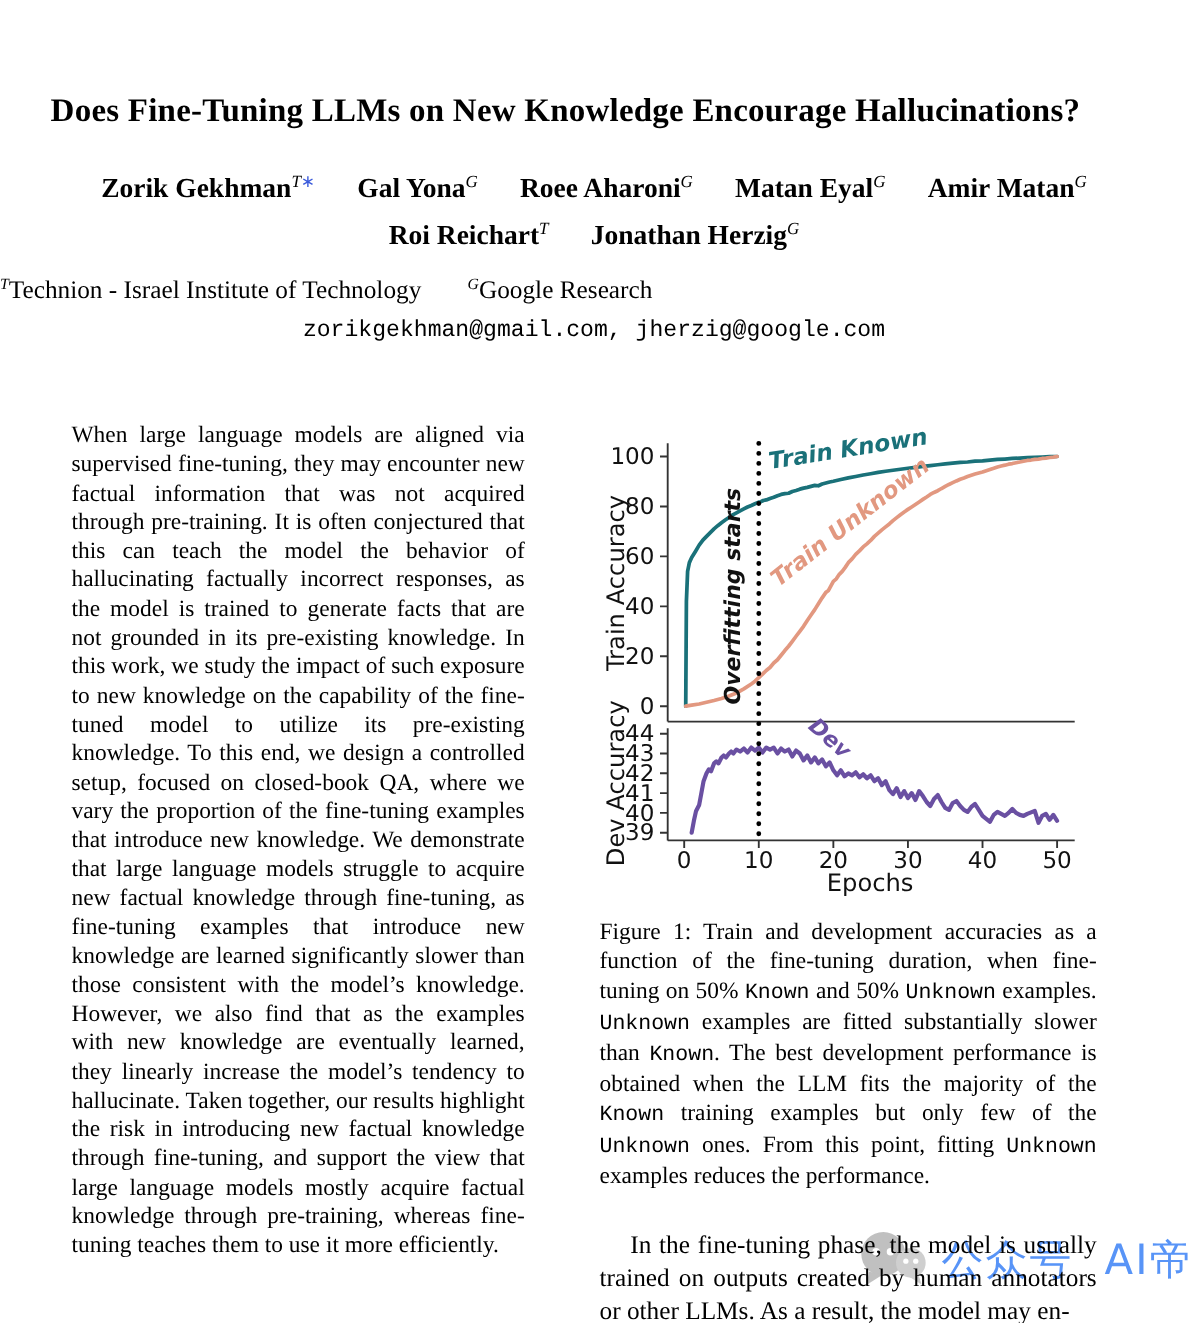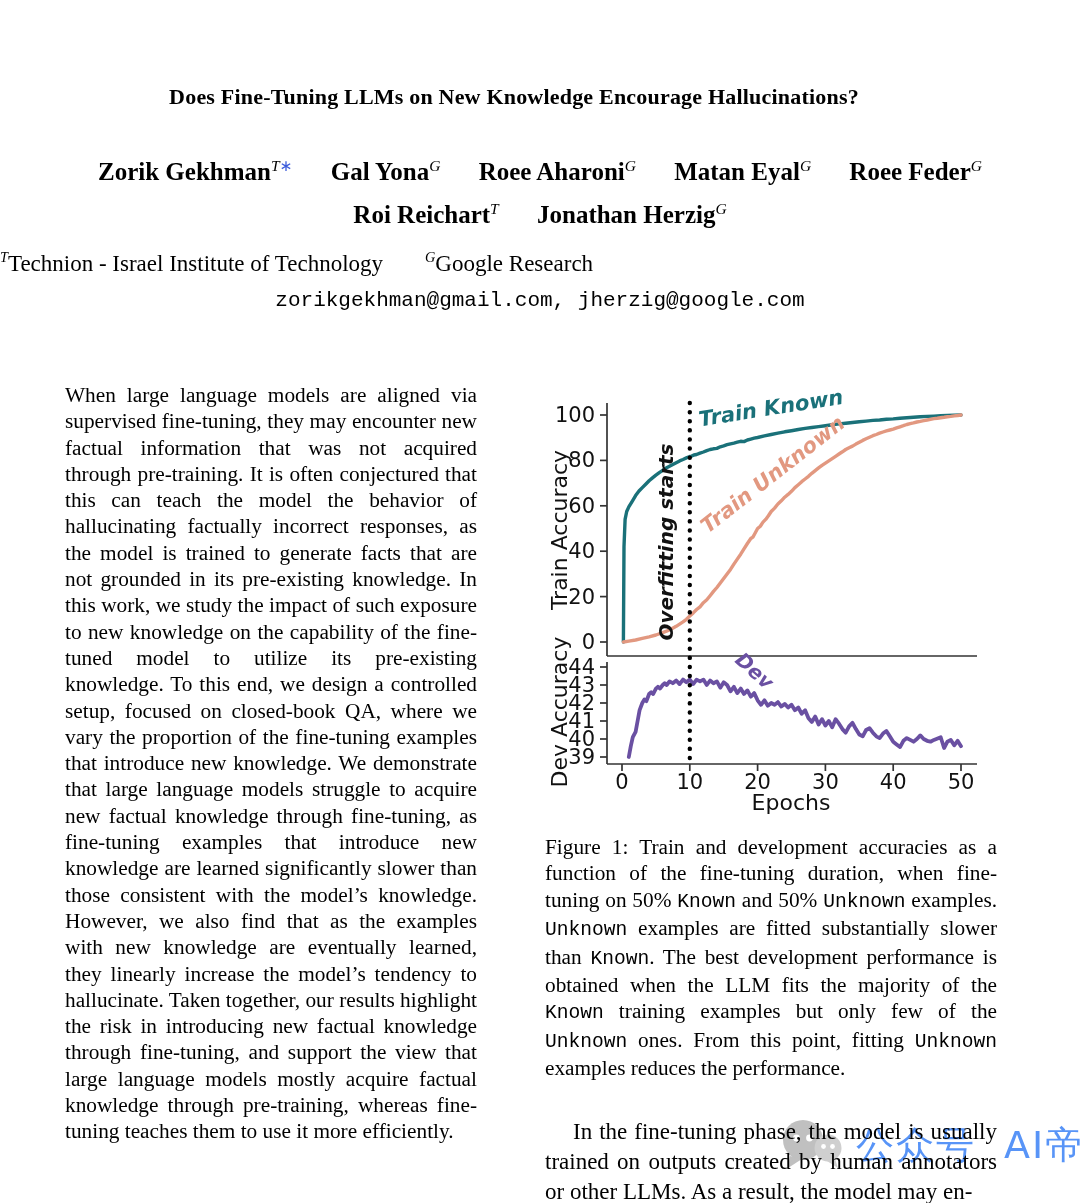--- a/index.html
+++ b/index.html
@@ -1,19 +1,19 @@
 <!DOCTYPE html>
 <html><head>
 <meta charset="utf-8">
 <style>
   html,body{margin:0;padding:0;background:#ffffff;}
   body{width:1080px;height:1203px;position:relative;font-family:"Liberation Serif",serif;color:#000;overflow:hidden;}
 
   .page-title{position:absolute;top:84px;left:0;width:1028px;text-align:center;
-    font-size:22px;font-weight:bold;margin:0;letter-spacing:0.2px;}
+    font-size:30px;font-weight:bold;margin:0;letter-spacing:0.2px;}
 
   .authors{position:absolute;left:0;width:1080px;text-align:center;
     font-size:25px;font-weight:bold;white-space:nowrap;}
   .authors-row1{top:158px;}
   .authors-row2{top:201px;}
   .author{margin:0 16px;}
   .authors sup,.affil sup{font-size:62%;font-weight:normal;font-style:italic;vertical-align:super;line-height:0;}
   .star{font-style:normal;color:#3b5bdb;}
 
   .affil{position:absolute;top:251px;left:0;width:1080px;text-align:left;font-size:23px;}
@@ -66,21 +66,21 @@
   <span class="wm-text wm-text2">AI帝国</span>
 </div>
 
 <h1 class="page-title">Does Fine-Tuning LLMs on New Knowledge Encourage Hallucinations?</h1>
 
 <div class="authors authors-row1">
   <span class="author"><span>Zorik Gekhman</span><sup><span>T</span><span class="star">∗</span></sup></span>
   <span class="author"><span>Gal Yona</span><sup><span>G</span></sup></span>
   <span class="author"><span>Roee Aharoni</span><sup><span>G</span></sup></span>
   <span class="author"><span>Matan Eyal</span><sup><span>G</span></sup></span>
-  <span class="author"><span>Roee Feder</span><sup><span>G</span></sup></span>
+  <span class="author"><span>Amir Matan</span><sup><span>G</span></sup></span>
 </div>
 
 <div class="authors authors-row2">
   <span class="author"><span>Roi Reichart</span><sup><span>T</span></sup></span>
   <span class="author"><span>Jonathan Herzig</span><sup><span>G</span></sup></span>
 </div>
 
 <div class="affil">
   <span><sup>T</sup><span>Technion - Israel Institute of Technology</span></span><span class="affil-gap"></span><span><sup>G</sup><span>Google Research</span></span>
 </div>

